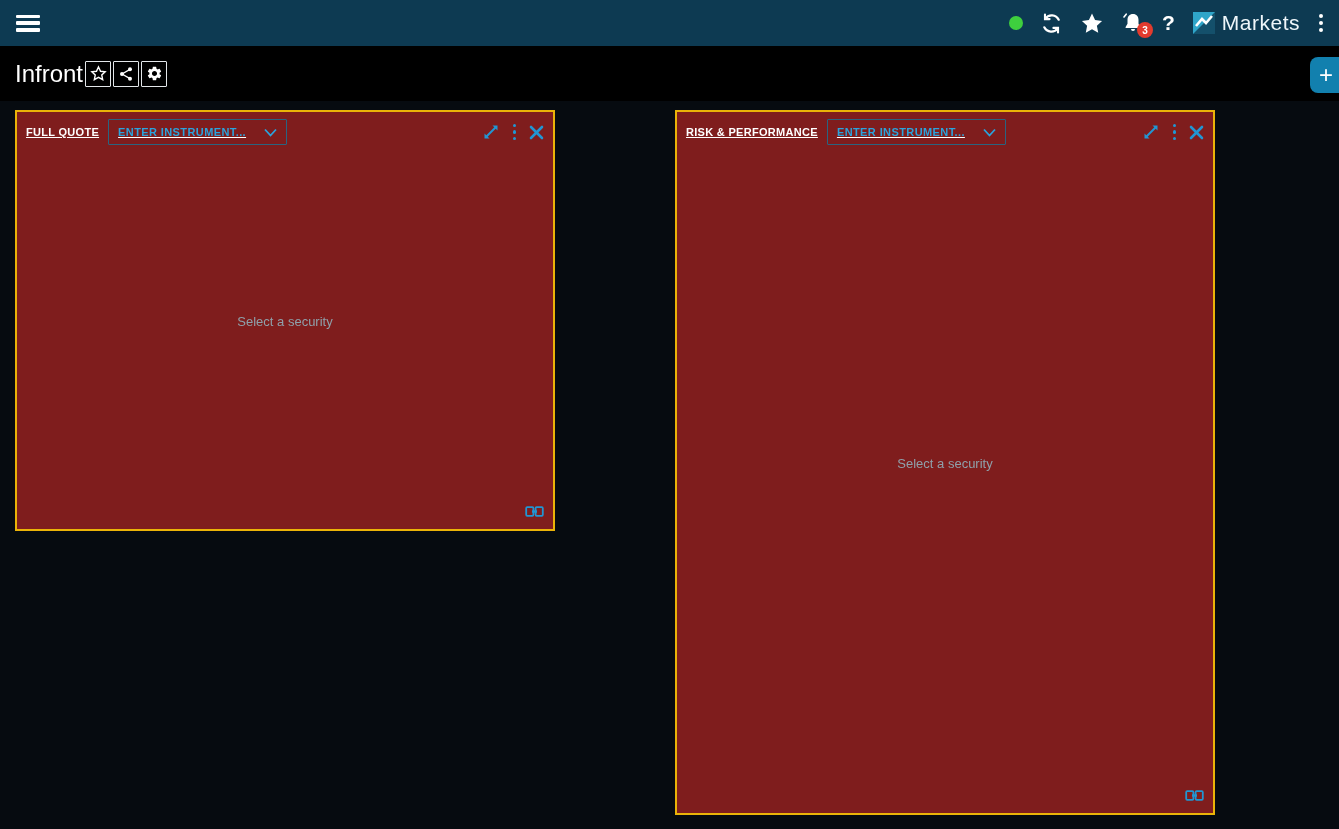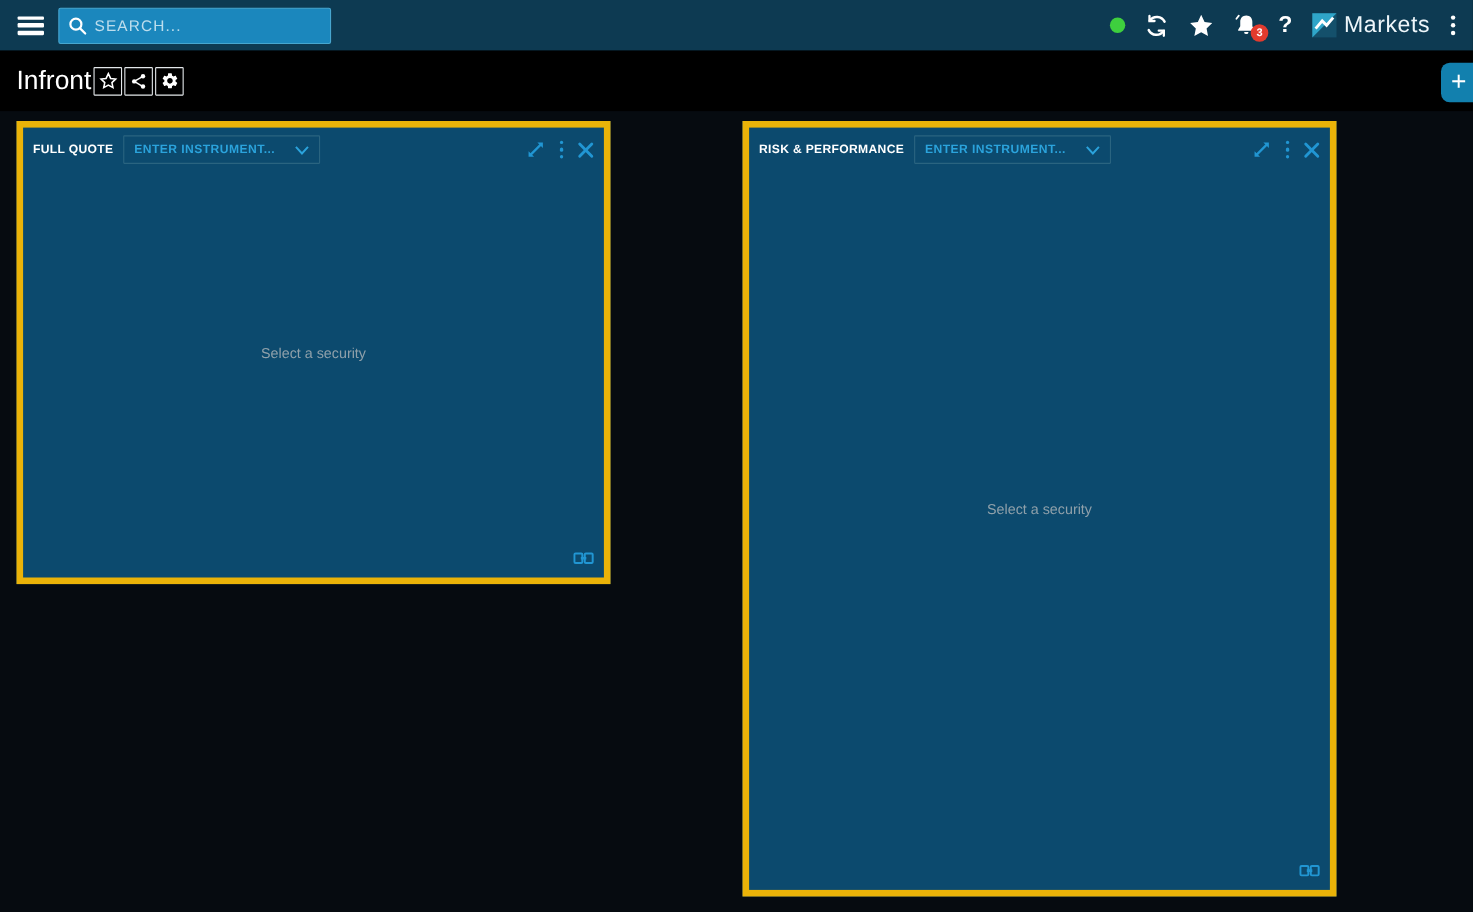--- a/index.html
+++ b/index.html
@@ -65,21 +65,21 @@
   .history-btn { padding:0 8px; gap:7px; }
   .add-btn {
     position:absolute; left:1310px; top:57px; width:40px; height:36px;
     background:#1280ae; border:none; border-radius:8px;
     color:#fff; font-size:24px; font-weight:400; line-height:34px;
     text-align:left; padding-left:9px; cursor:pointer;
   }
 
   
   .panel {
-    position:absolute; background:#0c4a6e; border:6px solid #eab308;
+    position:absolute; background:#7f1d1d; border:2px solid #eab308;text-decoration:underline;
   }
   .panel-fq { left:15px; top:110px; width:540px; height:421px; }
   .panel-rp { left:675px; top:110px; width:540px; height:705px; }
   .panel-header { display:flex; align-items:center; padding:7px 9px 0 9px; }
   .panel-title { font-size:11px; font-weight:bold; color:#fff; letter-spacing:.3px; white-space:nowrap; }
   .instrument-dd {
     margin-left:9px; height:26px; border:1px solid #2a6480; border-radius:1px;
     display:flex; align-items:center; gap:18px; padding:0 9px;
     color:#2ba3dc; font-size:11px; font-weight:bold; letter-spacing:.4px; cursor:pointer;
     white-space:nowrap;
@@ -97,29 +97,20 @@
 </head>
 <body>
 
 <div class="topbar">
   <div class="hamburger">
     <span></span>
       <span></span>
       <span></span>
   </div>
 
-  <div class="searchbox">
-    <span style="display:flex;">
-      <svg width="17" height="17" viewBox="0 0 17 17">
-          <circle cx="7" cy="7" r="5" fill="none" stroke="#fff" stroke-width="2"></circle>
-          <line x1="10.8" y1="10.8" x2="15.5" y2="15.5" stroke="#fff" stroke-width="2" stroke-linecap="round"></line>
-        </svg>
-    </span>
-    <input type="text" placeholder="SEARCH..." style="">
-  </div>
 
   <div class="topbar-right">
     <div class="status-dot"></div>
 
     <div class="tb-icon">
       <svg width="23" height="23" viewBox="0 0 24 24" fill="none" stroke="#fff" stroke-width="2.4" stroke-linecap="round">
         <path d="M19.5 8 A8.2 8.2 0 0 0 5.5 7"></path>
         <polyline points="5.2,2.6 5.2,7.4 10,7.4" fill="none" stroke-width="2.2"></polyline>
         <path d="M4.5 16 A8.2 8.2 0 0 0 18.5 17"></path>
         <polyline points="18.8,21.4 18.8,16.6 14,16.6" fill="none" stroke-width="2.2"></polyline>

